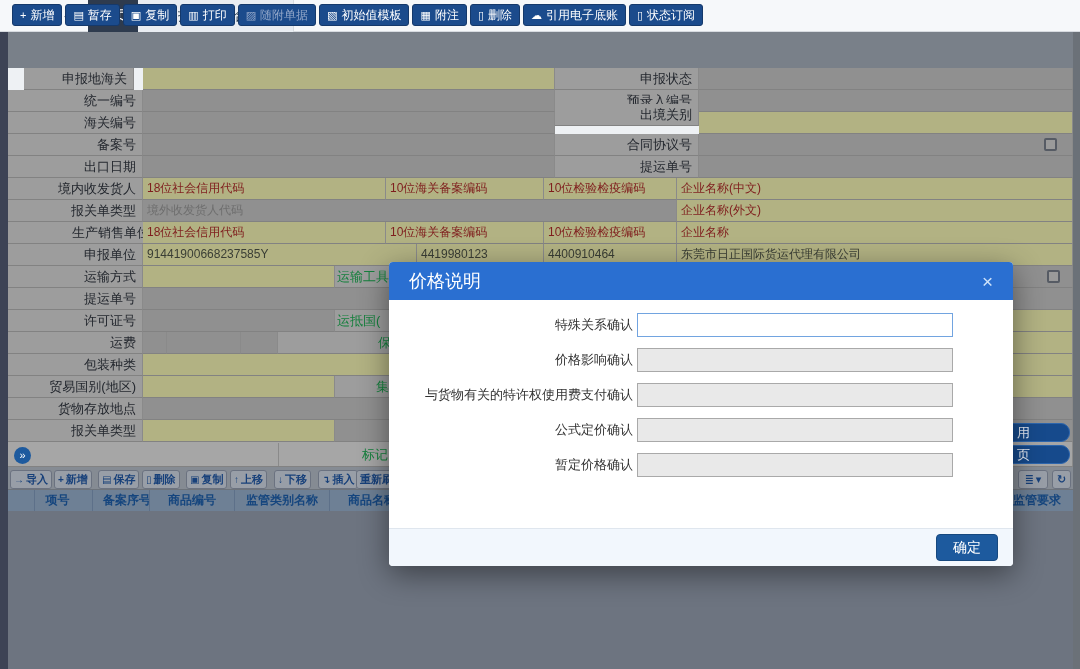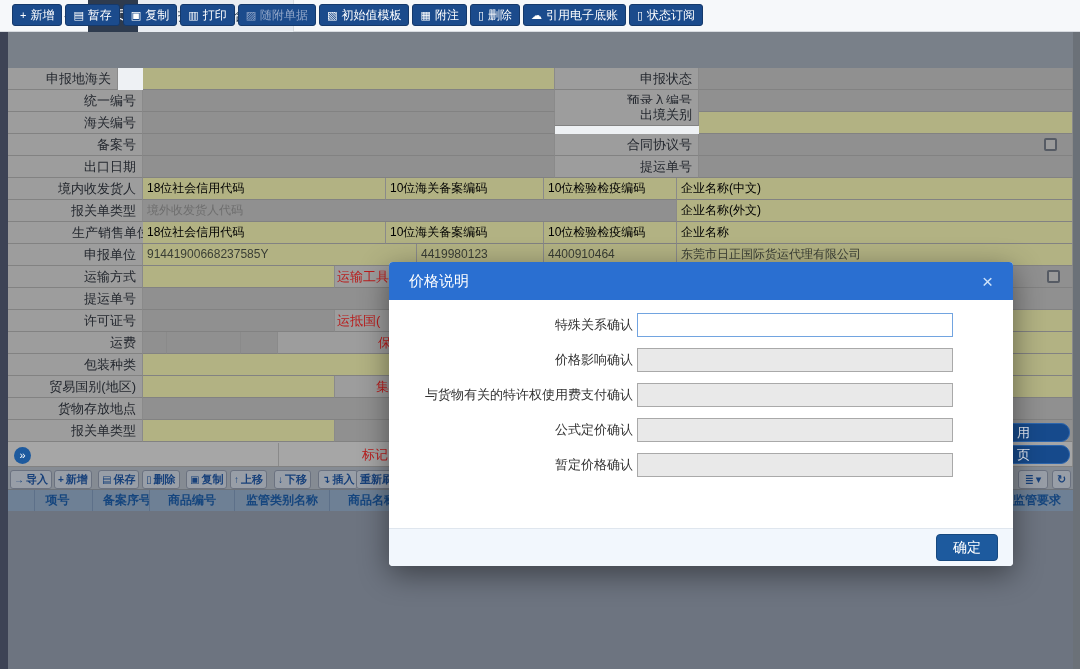--- a/index.html
+++ b/index.html
@@ -21,39 +21,39 @@
 .tbtn.dis{color:#93a7c9}
 
 #lstrip{left:0;top:32px;width:8px;height:637px;background:#3d4355}
 #rstrip{left:1073px;top:32px;width:7px;height:637px;background:#6b7178}
 
 .cell{position:absolute;height:22px;border-bottom:1px solid #828282;border-right:1px solid #8a8a8a;overflow:hidden;white-space:nowrap}
 .lblc{background:#9d9d9d;color:#23272e;font-size:13px;line-height:21px;text-align:right;padding-right:6px}
 .gry{background:#909090}
 .olv{background:#b2b283}
 .ph{font-size:12px;line-height:21px;padding-left:4px}
-.pho{color:#000000}
+.pho{color:#7f1d1d}
 .phg{color:#6e6e6e}
 .vl{color:#3a3e35;font-size:12px;line-height:21px;padding-left:4px}
-.flt{position:absolute;font-size:13px;line-height:22px;color:#b91c1c;white-space:nowrap;z-index:2}
+.flt{position:absolute;font-size:13px;line-height:22px;color:#15803d;white-space:nowrap;z-index:2}
 .cbx{position:absolute;width:13px;height:13px;border:2px solid #565b64;border-radius:2px;background:#9a9a9a;z-index:2}
 .sbtn{position:absolute;width:80px;height:19px;background:#164a8c;border:1px solid #2d66ad;border-radius:9px;color:#e8eef7;font-size:13px;line-height:17px;padding-left:26px;overflow:hidden;white-space:nowrap;z-index:2}
 #chevbtn{position:absolute;left:14px;top:447px;width:17px;height:17px;border-radius:50%;background:#1d5a9e;color:#fff;font-size:11px;line-height:16px;text-align:center;z-index:2}
 
 #itoolbar{left:8px;top:467px;width:1065px;height:23px;background:#858b93;border-bottom:1px solid #6d737b}
 .bbtn{position:absolute;top:470px;height:19px;display:flex;align-items:center;gap:2px;background:#989ea7;color:#17407a;font-size:11px;font-weight:bold;padding:0 3px;border-radius:3px;border:1px solid #6b7280;white-space:nowrap;overflow:hidden}
 .bbtn .ic{font-size:10px}
 
 .thx{position:absolute;top:490px;height:21px;background:#6e8095;color:#15457e;font-size:12px;font-weight:bold;text-align:center;line-height:21px;border-left:1px solid #5d7089;overflow:hidden;white-space:nowrap}
 #thbg{left:8px;top:490px;width:1065px;height:21px;background:#6e8095}
 #tbody{left:8px;top:511px;width:1065px;height:158px;background:#6d7480}
 
 #modal{position:absolute;left:389px;top:262px;width:624px;height:304px;background:#fff;border-radius:4px;box-shadow:0 8px 30px rgba(0,0,0,.45);z-index:10;overflow:hidden}
 #mhead{position:absolute;left:0;top:0;width:624px;height:38px;background:#2a6fd1;color:#fff;display:flex;align-items:center;justify-content:space-between;padding:0 20px}
-#mtitle{font-size:15px}
+#mtitle{font-size:18px}
 #mclose{font-size:19px;color:#cfe3fa;cursor:pointer;line-height:1}
 .mlbl{position:absolute;left:0;width:244px;height:24px;font-size:13px;line-height:24px;color:#333;text-align:right;white-space:nowrap;overflow:hidden}
 .minp{position:absolute;left:248px;width:316px;height:24px;background:#e9e9e9;border:1px solid #a9a9a9}
 .minp.foc{background:#fff;border:1px solid #72a4e0}
 #mfoot{position:absolute;left:0;top:266px;width:624px;height:38px;background:#f2f7fd;border-top:1px solid #dfe6ee}
 #okbtn{position:absolute;left:547px;top:5px;width:62px;height:27px;background:#1d5a9e;border:1px solid #16487f;border-radius:4px;color:#fff;font-size:14px;text-align:center;line-height:25px;cursor:pointer}
 </style>
 </head>
 <body>
 
@@ -110,21 +110,21 @@
       </div>
     <div class="tbtn">
         <span class="ic">▯</span>
         <span>状态订阅</span>
       </div>
   </div>
 
   <div class="abs" id="lstrip"></div>
   <div class="abs" id="rstrip"></div>
 
-  <div class="cell lblc" style="left:8px;top:68px;width:110px">申报地海关</div>
+  <div class="cell lblc" style="left:24px;top:68px;width:110px">申报地海关</div>
   <div class="cell olv" style="left:143px;top:68px;width:412px"></div>
   <div class="cell lblc" style="left:555px;top:68px;width:144px">申报状态</div>
   <div class="cell gry" style="left:699px;top:68px;width:374px"></div>
 
   <div class="cell lblc" style="left:8px;top:90px;width:135px">统一编号</div>
   <div class="cell gry" style="left:143px;top:90px;width:412px"></div>
   <div class="cell lblc" style="left:555px;top:90px;width:144px">预录入编号</div>
   <div class="cell gry" style="left:699px;top:90px;width:374px"></div>
 
   <div class="cell lblc" style="left:8px;top:112px;width:135px">海关编号</div>

